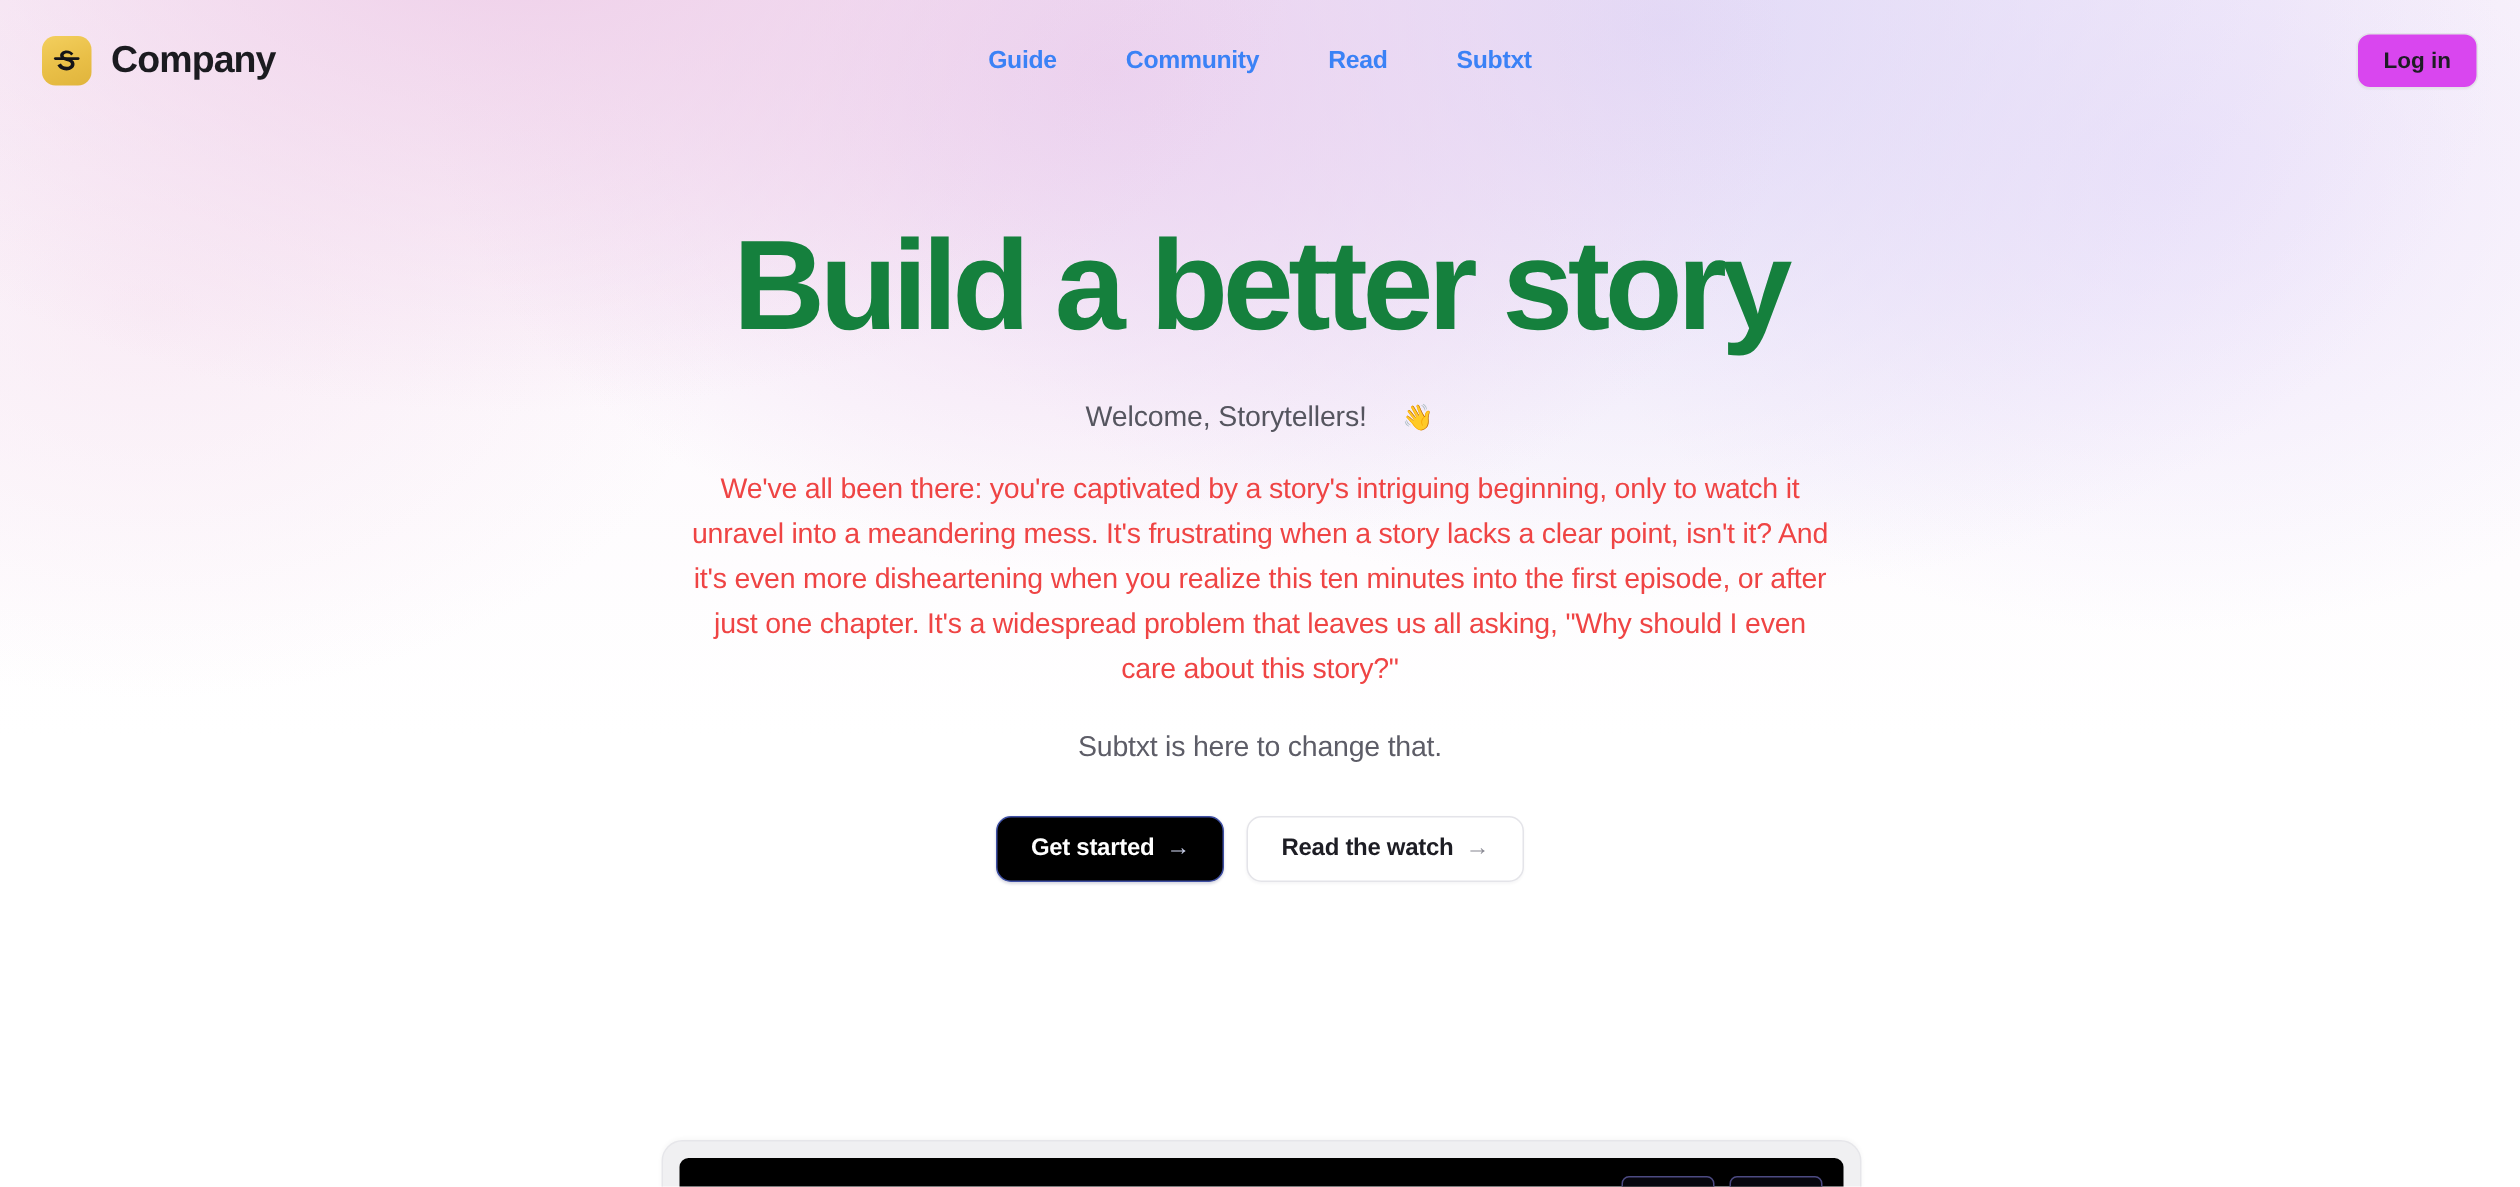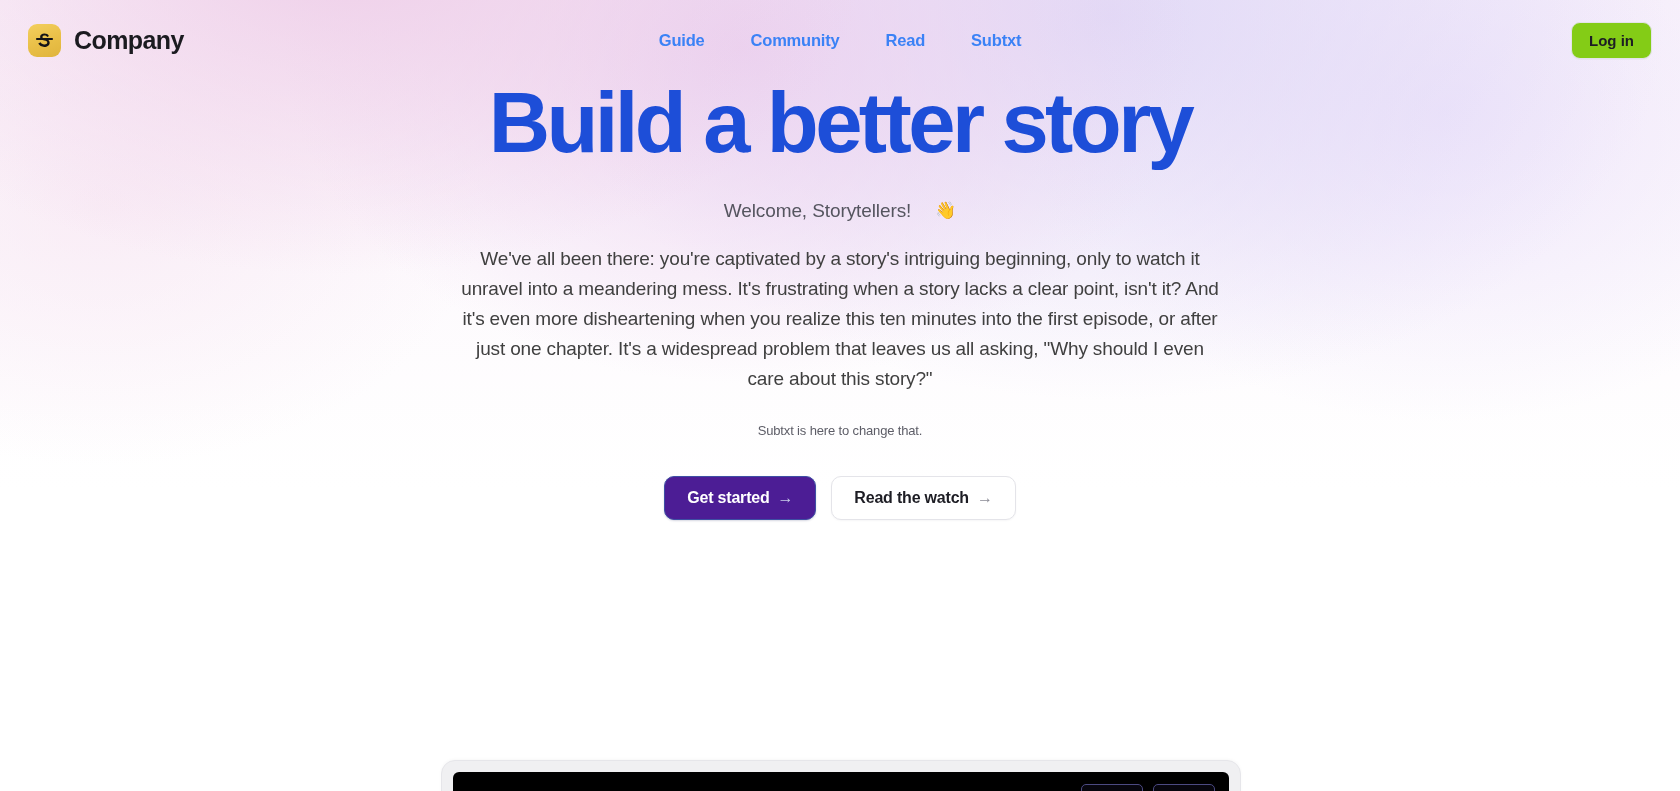--- a/index.html
+++ b/index.html
@@ -93,71 +93,72 @@
     display: flex;
     align-items: center;
     z-index: 2;
   }
 
   .login-btn {
     font-family: inherit;
     font-size: 15px;
     font-weight: bold;
     color: #1d1d24;
-    background: #84cc16;
+    background: #d946ef;
     border: 1px solid #e3e3e8;
     border-radius: 9px;
     padding: 9px 17px;
     cursor: pointer;
     white-space: nowrap;
     box-shadow: 0 1px 1px rgba(20,20,40,0.03);
   }
 
   
   .hero {
     position: absolute;
     top: 80px; left: 0; right: 0;
     display: flex;
     flex-direction: column;
     align-items: center;
     text-align: center;
   }
 
   .hero-title {
+    margin-top: 68px;
     font-size: 85px;
     line-height: 1.02;
     font-weight: bold;
     letter-spacing: -3.6px;
-    color: #1d4ed8;
+    color: #15803d;
     white-space: nowrap;
   }
 
   .hero-welcome {
     margin-top: 33px;
     font-size: 19px;
     color: #55555f;
     letter-spacing: -0.1px;
     display: flex;
     align-items: center;
     gap: 24px;
   }
   .hero-welcome .emoji { font-size: 17px; }
 
   .hero-body {
     margin-top: 22px;
     width: 760px;
     font-size: 19px;
     line-height: 30px;
-    color: #404040;
+    color: #ef4444;
     letter-spacing: -0.15px;
   }
 
   .hero-tagline {
     margin-top: 22px;
-    font-size: 13px;
+    font-size: 19px;
     line-height: 30px;
     color: #5d5d67;
     letter-spacing: -0.15px;
   }
 
   .cta-row {
     margin-top: 30px;
     display: flex;
     align-items: center;
     gap: 15px;
@@ -171,21 +172,21 @@
     border-radius: 10px;
     padding: 12px 22px;
     cursor: pointer;
     white-space: nowrap;
     display: inline-flex;
     align-items: center;
     gap: 8px;
     border: 1px solid transparent;
   }
   .btn-primary {
-    background: #4c1d95;
+    background: #000000;
     color: #ffffff;
     border-color: #3e4fa4;
     box-shadow: 0 1px 2px rgba(30,35,90,0.18);
   }
   .btn-primary .arrow { color: #c9cfe9; font-weight: normal; }
   .btn-secondary {
     background: #ffffff;
     color: #1d1d24;
     border-color: #e4e4e9;
     box-shadow: 0 1px 2px rgba(20,20,40,0.04);

